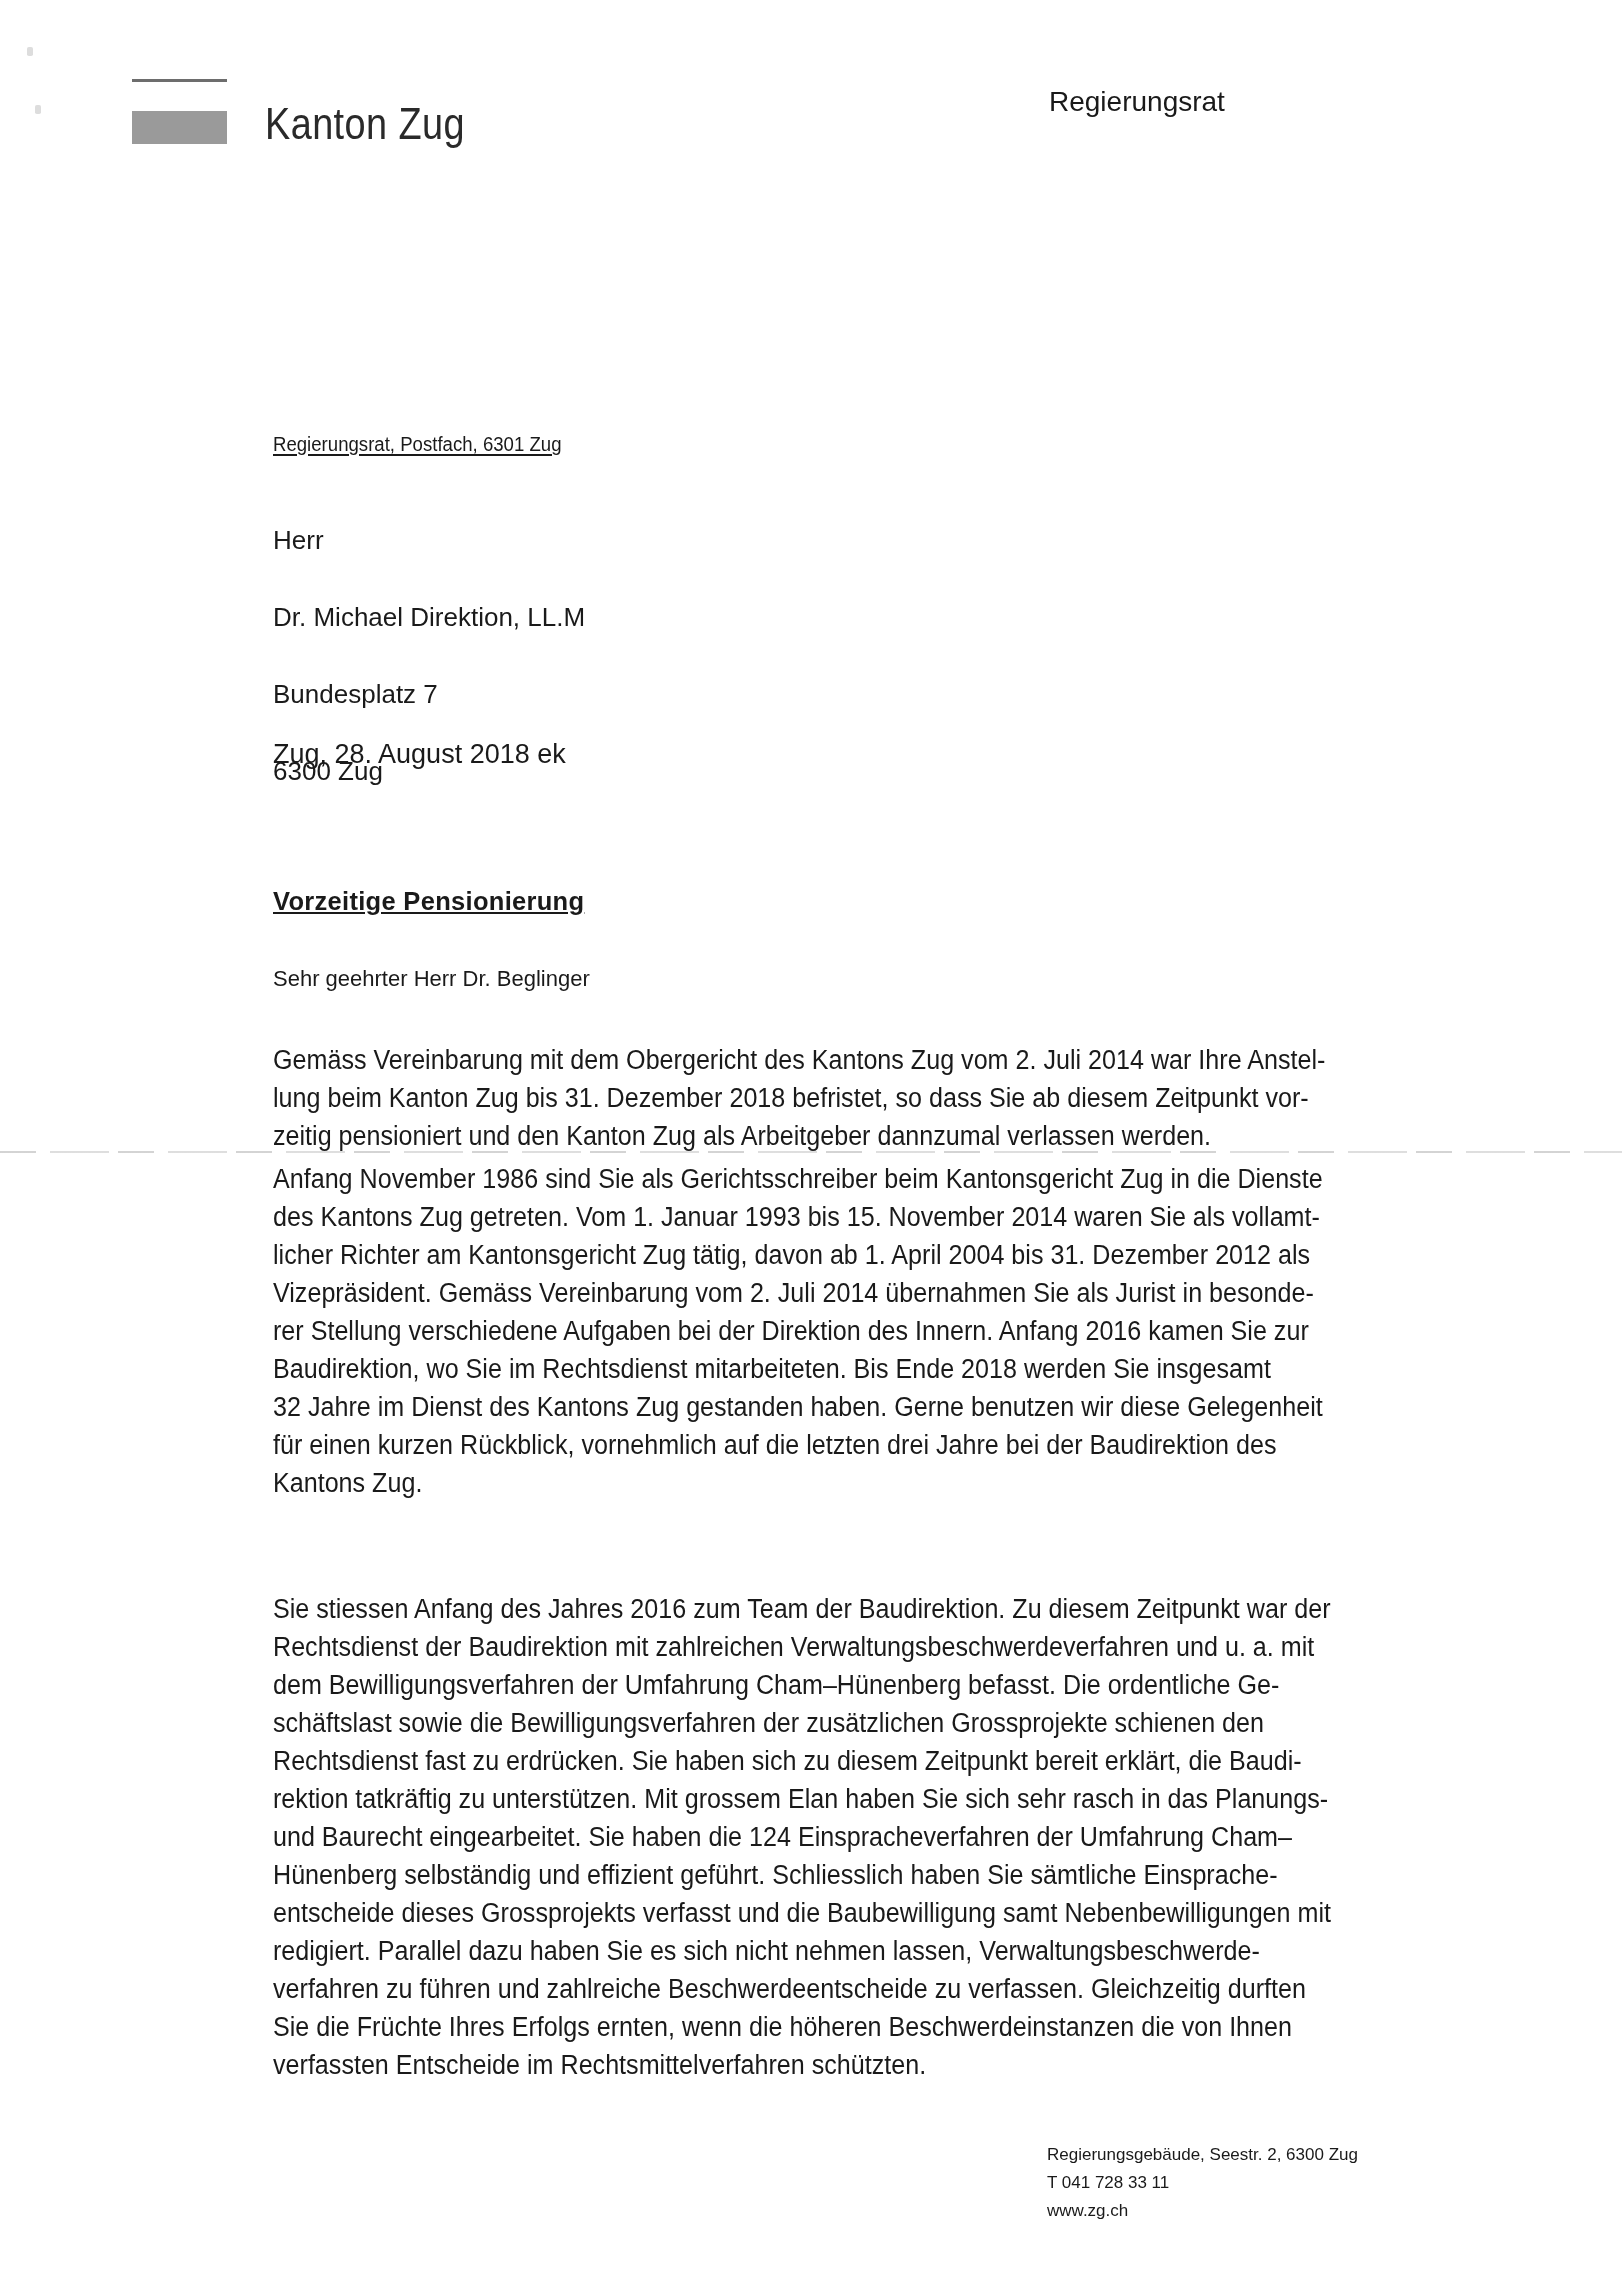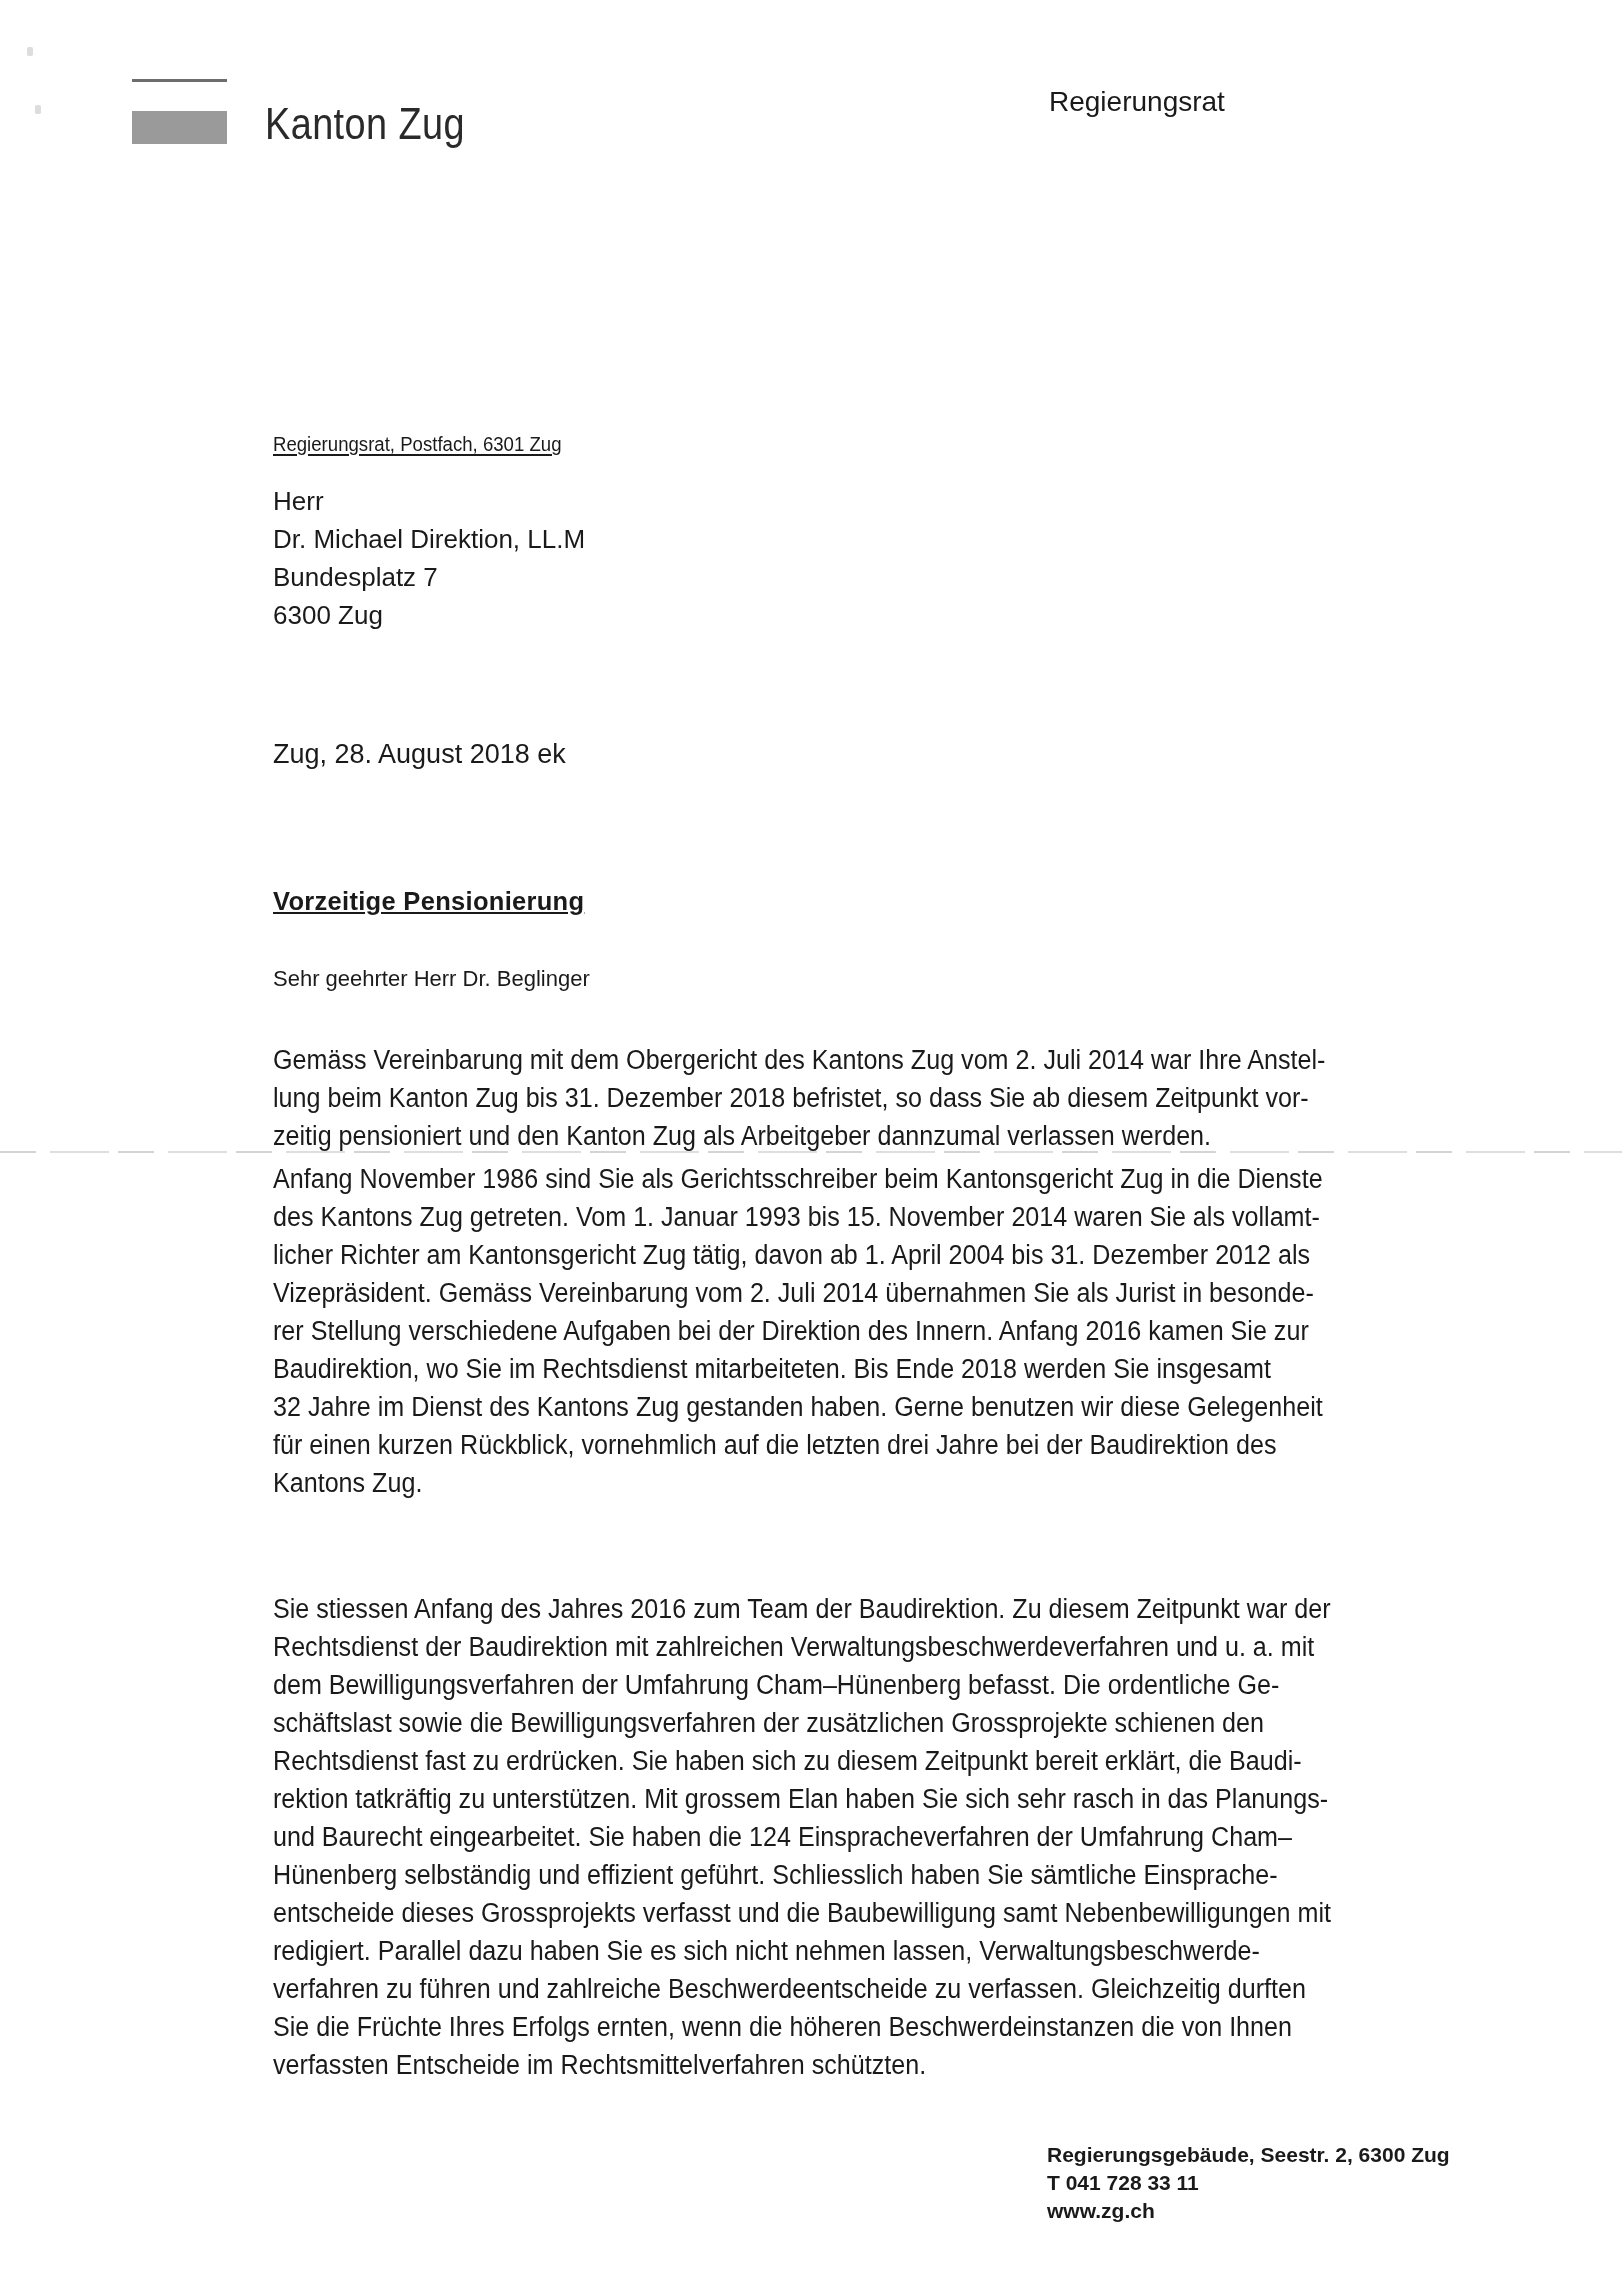--- a/index.html
+++ b/index.html
@@ -55,21 +55,21 @@
       transform: scaleX(0.93);
       transform-origin: left top;
       white-space: nowrap;
     }
     .address {
       left: 273px; top: 482px;
       font-size: 26px;
       line-height: 38px;
       white-space: nowrap;
     }
-    .address div { height: 38px; }
+    .address div { height: 38px; margin-top: 39px; }
 
     .date {
       left: 273px; top: 741px;
       font-size: 27px;
       line-height: 27px;
       white-space: nowrap;
     }
 
     .title {
       left: 273px; top: 886px;
@@ -100,24 +100,23 @@
       transform: scaleX(0.93);
       transform-origin: left top;
     }
     .p1 { top: 1041px; }
     .p2 { top: 1160px; }
     .p3 { top: 1570px; margin-top: 20px; }
 
     
     .footer {
       left: 1047px; top: 2141px;
-      font-size: 21px;
+      font-size: 17px;
       line-height: 28px;
       white-space: nowrap;
-      font-weight: bold;
     }
 
     
     .fold {
       left: 0; top: 1151px;
       width: 1623px; height: 1.8px;
       background: repeating-linear-gradient(90deg, #c9c9c9 0 36px, transparent 36px 50px, #d6d6d6 50px 109px, transparent 109px 118px);
       opacity: 0.8;
     }
     .scan-mark {

